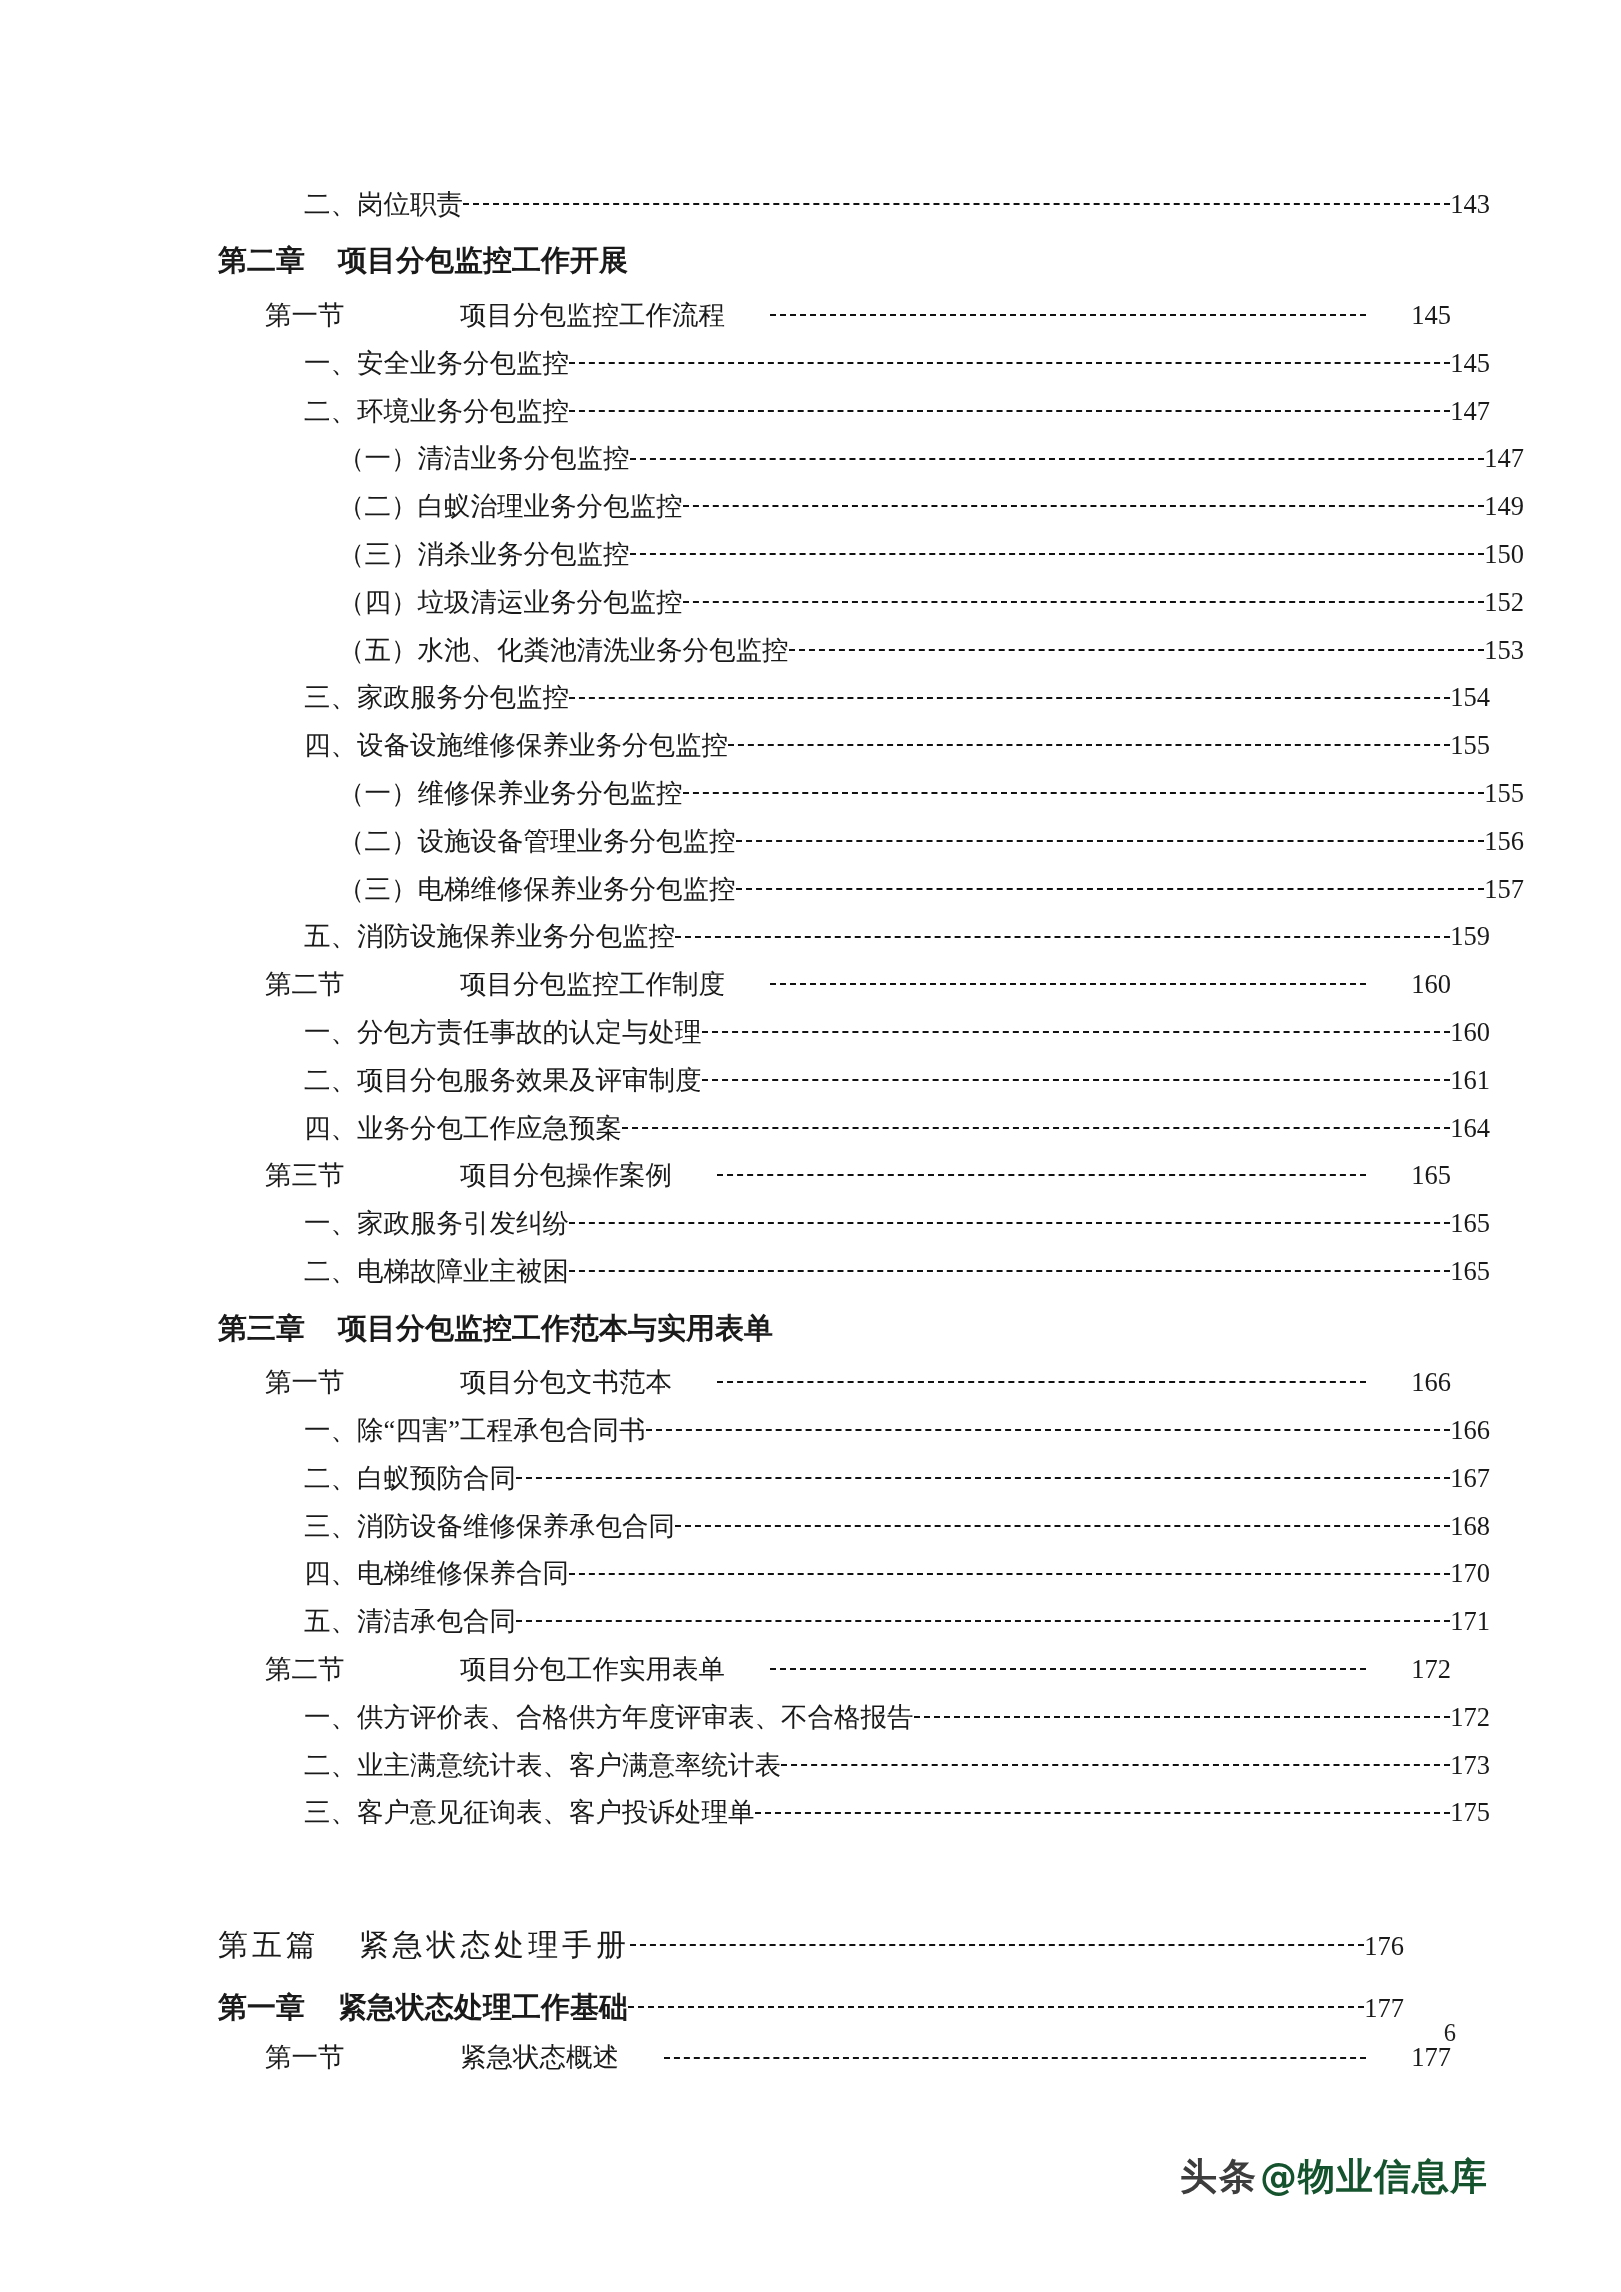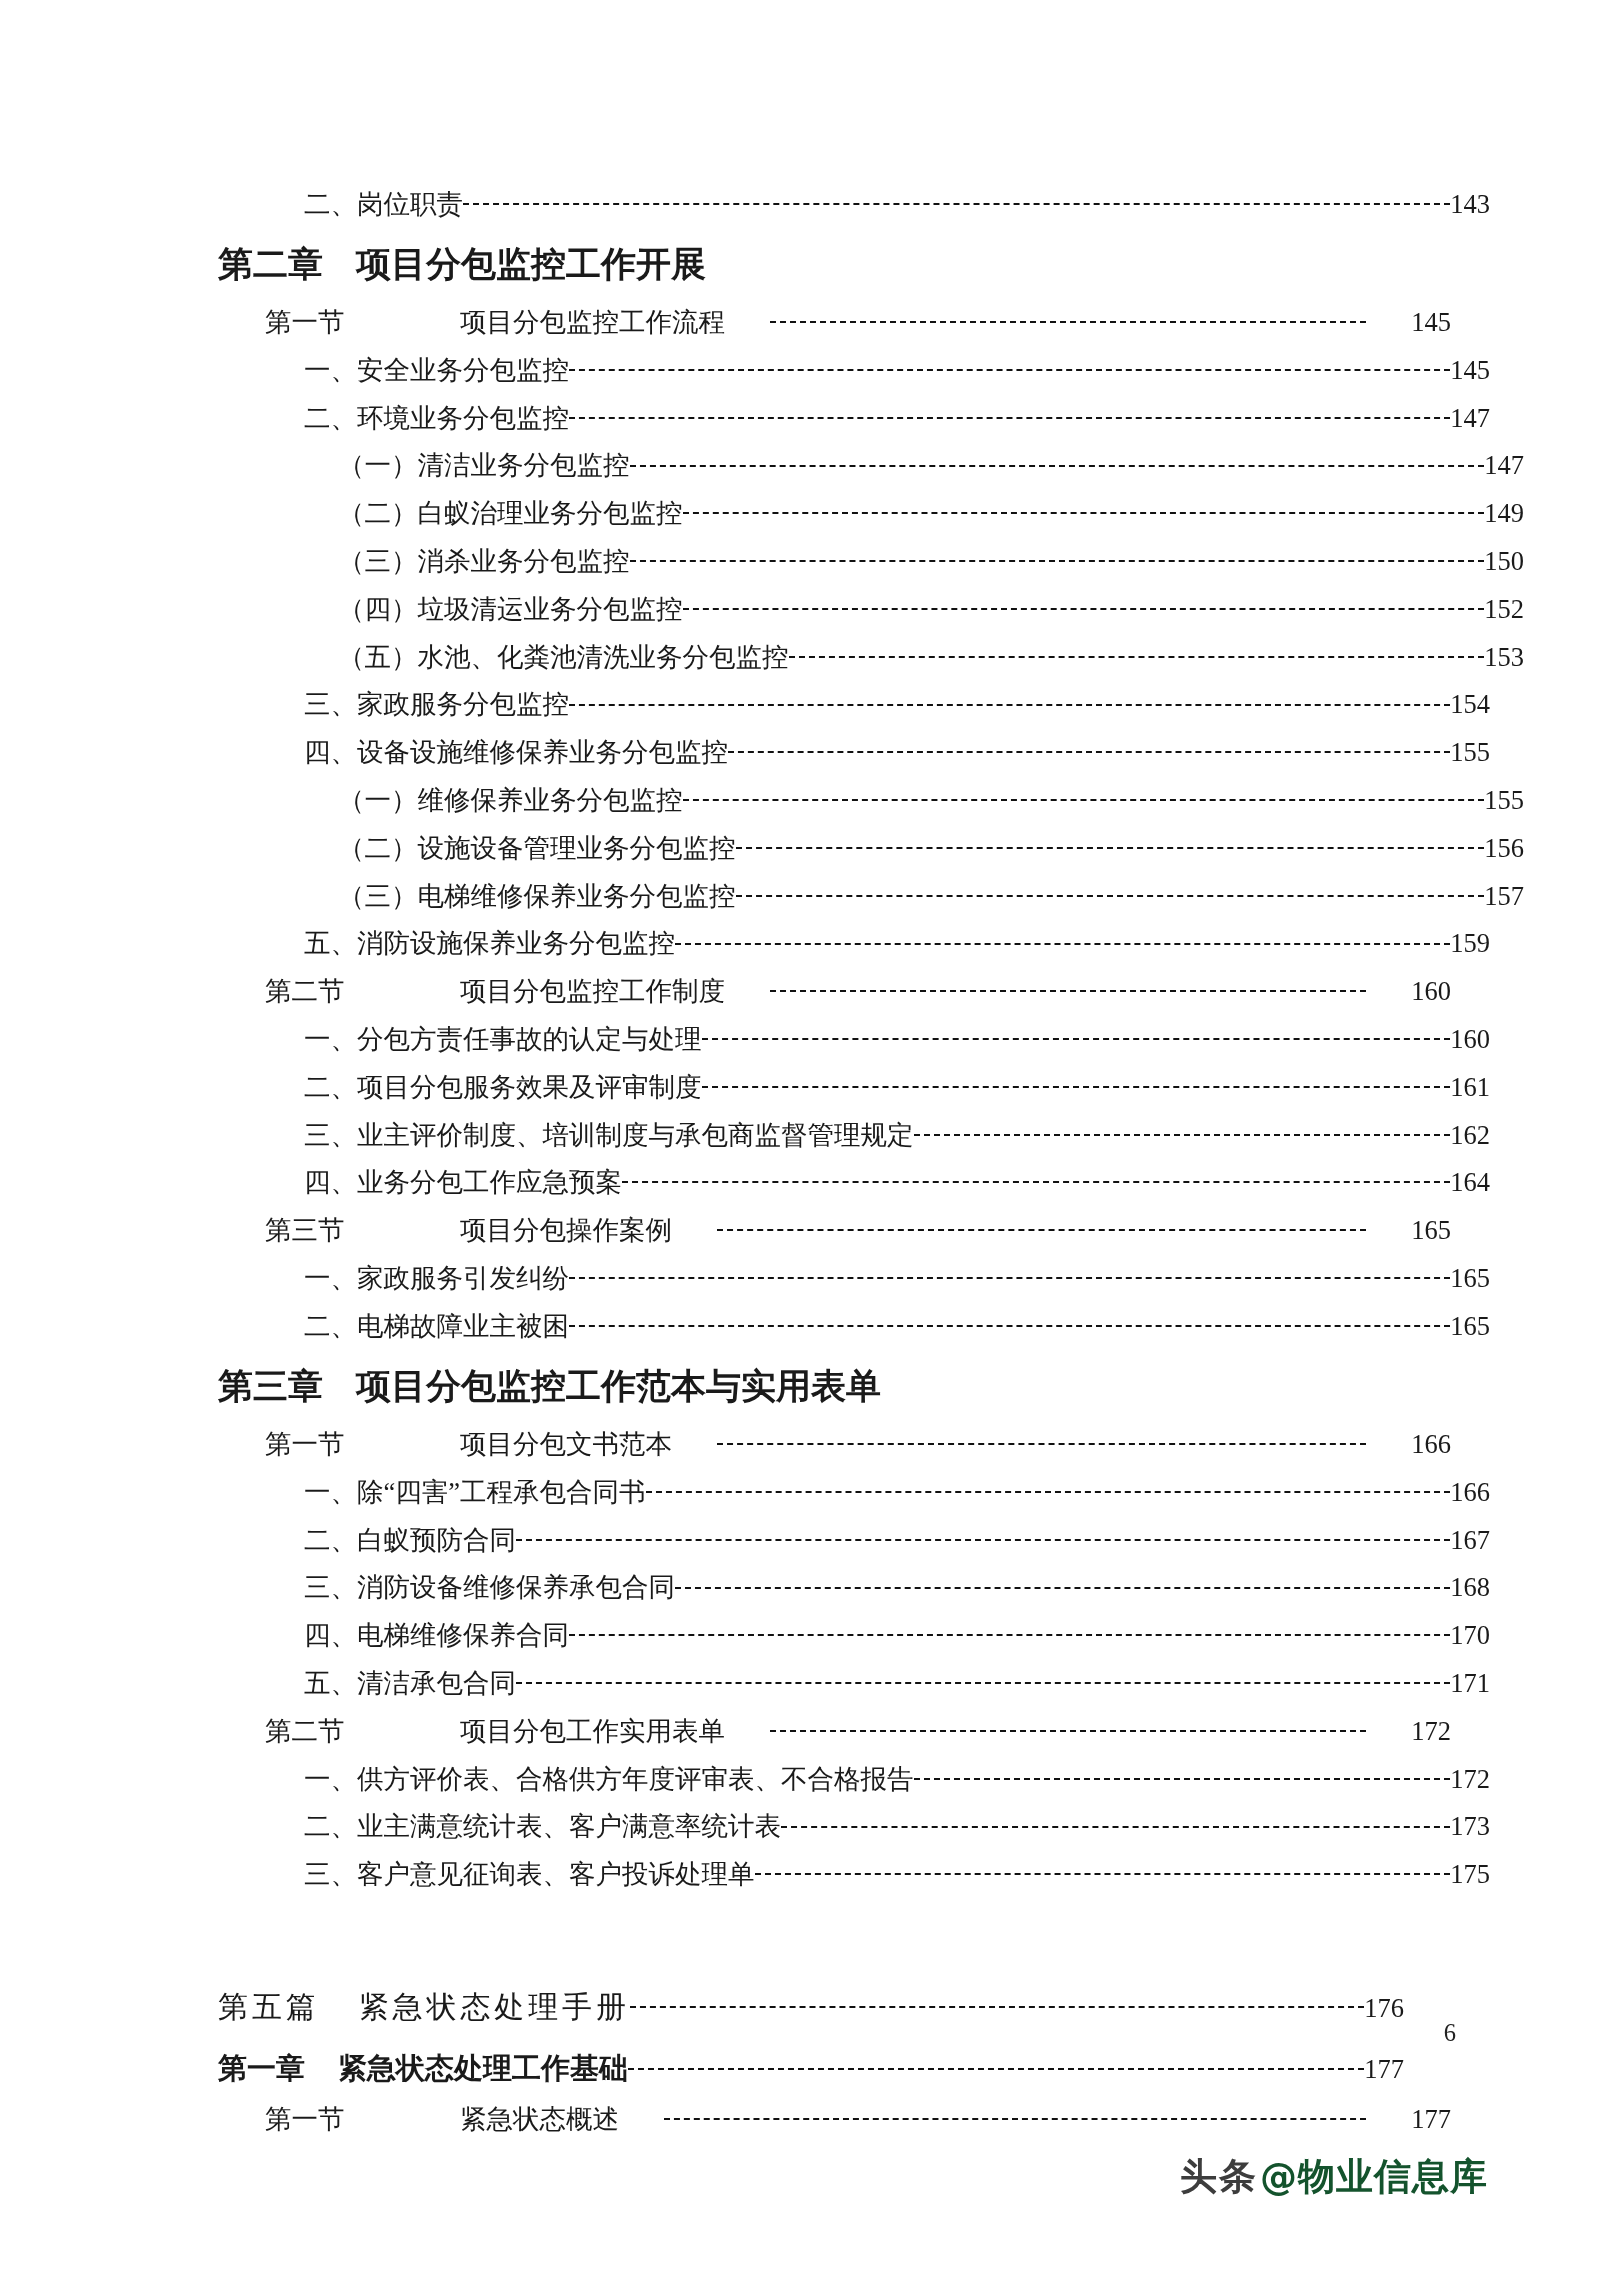--- a/index.html
+++ b/index.html
@@ -60,21 +60,21 @@
     text-align: right;
     font-family: "Liberation Serif", "DejaVu Serif", serif;
   }
 
   
 
   
   .lvl-chapter {
     font-family: "DejaVu Sans", "Liberation Sans", sans-serif;
     font-weight: bold;
-    font-size: 35px;
+    font-size: 29px;
     letter-spacing: 0px;
     margin-left: 0px;
     margin-top: 19.6px;
     margin-bottom: 15.7px;
   }
   .lvl-chapter .gap { display:inline-block; width: 33px; }
 
   
   .lvl-chapter-num {
     font-family: "DejaVu Sans", "Liberation Sans", sans-serif;
@@ -258,25 +258,20 @@
         <span class="label">一、分包方责任事故的认定与处理</span>
         <span class="leader"></span>
         <span class="pageno">160</span>
       </div>
       <div class="row lvl-item">
         <span class="label">二、项目分包服务效果及评审制度</span>
         <span class="leader"></span>
         <span class="pageno">161</span>
       </div>
       <div class="row lvl-item">
-        <span class="label">三、业主评价制度、培训制度与承包商监督管理规定</span>
-        <span class="leader"></span>
-        <span class="pageno">162</span>
-      </div>
-      <div class="row lvl-item">
         <span class="label">四、业务分包工作应急预案</span>
         <span class="leader"></span>
         <span class="pageno">164</span>
       </div>
       <div class="row lvl-section">
         <span class="label">第三节</span>
         <span class="gap"></span>
         <span class="label">项目分包操作案例</span>
         <span class="leader"></span>
         <span class="pageno">165</span>

